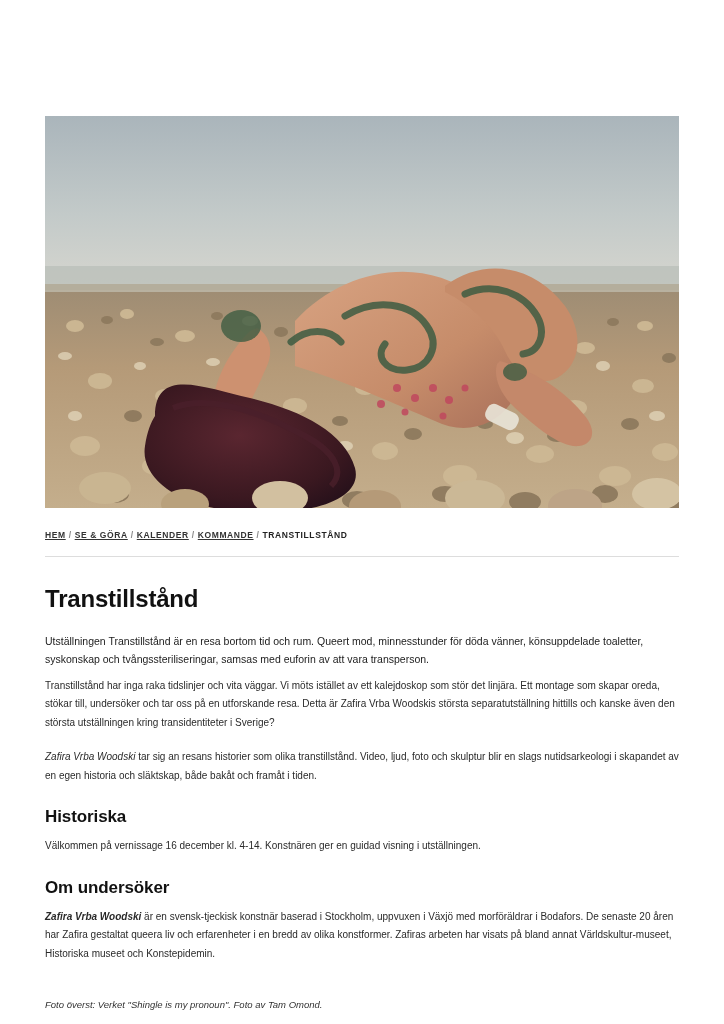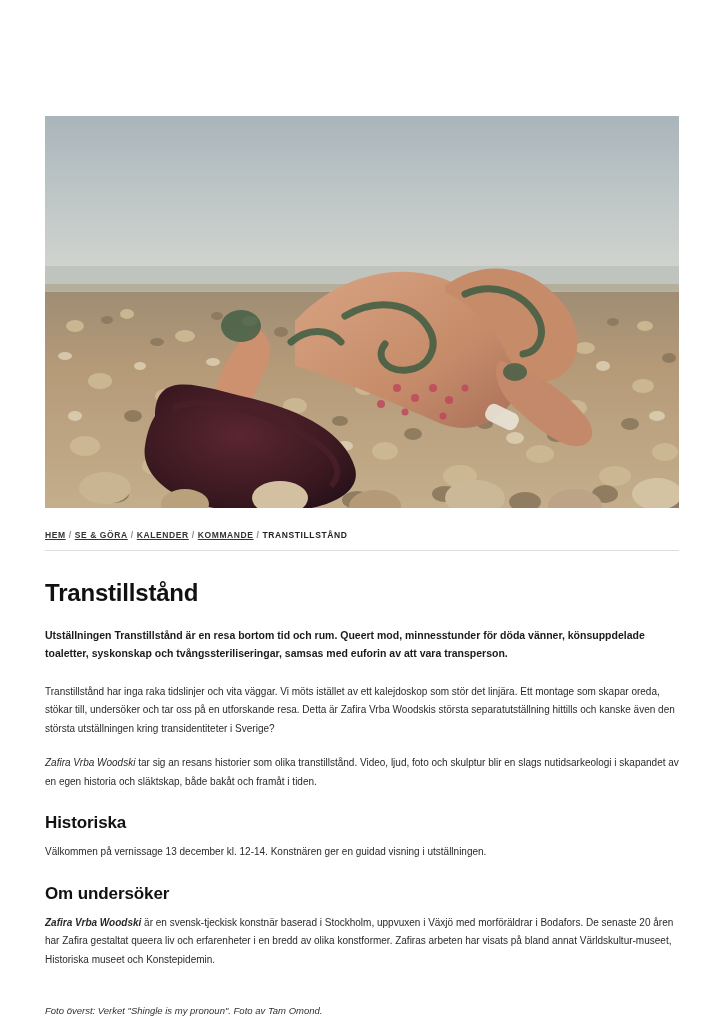--- a/index.html
+++ b/index.html
@@ -32,21 +32,21 @@
     height: 392px;
     overflow: hidden;
     position: relative;
     background: #9aa2a6;
   }
   .hero svg { display: block; width: 634px; height: 392px; }
 
   
   .breadcrumb {
     margin-top: 22px;
-    padding-bottom: 10px;
+    padding-bottom: 16px;
     border-bottom: 1px solid #dddddd;
     font-size: 8.5px;
     letter-spacing: 0.6px;
     color: #444444;
     text-transform: uppercase;
     font-weight: bold;
   }
   .breadcrumb a {
     color: #333333;
     text-decoration: underline;
@@ -68,22 +68,22 @@
     font-size: 24px;
     line-height: 1.2;
     font-weight: bold;
     margin: 10px 0 18px 0;
     color: #111111;
     letter-spacing: -0.2px;
   }
   p.lead {
     font-size: 10.5px;
     line-height: 1.75;
-    font-weight: bold;
-    margin: 0 0 20px 0;
+    font-weight: normal;
+    margin: 0 0 8px 0;
     color: #1b1b1b;
   }
   p.body {
     font-size: 10px;
     line-height: 1.85;
     margin: 0 0 16px 0;
     color: #2a2a2a;
   }
   p.body em, .it { font-style: italic; }
   .bold-it { font-style: italic; font-weight: bold; }
@@ -273,21 +273,21 @@
 
       <p class="lead">Utställningen Transtillstånd är en resa bortom tid och rum. Queert mod, minnesstunder för döda vänner, könsuppdelade toaletter, syskonskap och tvångssteriliseringar, samsas med euforin av att vara transperson.</p>
 
       <p class="body">Transtillstånd har inga raka tidslinjer och vita väggar. Vi möts istället av ett kalejdoskop som stör det linjära. Ett montage som skapar oreda, stökar till, undersöker och tar oss på en utforskande resa. Detta är Zafira Vrba Woodskis största separatutställning hittills och kanske även den största utställningen kring transidentiteter i Sverige?</p>
 
       <p class="body">
         <em class="it">Zafira Vrba Woodski</em><span> tar sig an resans historier som olika transtillstånd. Video, ljud, foto och skulptur blir en slags nutidsarkeologi i skapandet av en egen historia och släktskap, både bakåt och framåt i tiden.</span>
       </p>
 
       <h2 class="section">Historiska</h2>
-      <p class="body">Välkommen på vernissage 13 december kl. 12-14. Konstnären ger en guidad visning i utställningen.</p>
+      <p class="body">Välkommen på vernissage 16 december kl. 4-14. Konstnären ger en guidad visning i utställningen.</p>
 
       <h2 class="section">Om undersöker</h2>
       <p class="body">
         <span class="bold-it">Zafira Vrba Woodski</span><span> är en svensk-tjeckisk konstnär baserad i Stockholm, uppvuxen i Växjö med morföräldrar i Bodafors. De senaste 20 åren har Zafira gestaltat queera liv och erfarenheter i en bredd av olika konstformer. Zafiras arbeten har visats på bland annat Världskultur-museet, Historiska museet och Konstepidemin.</span>
       </p>
 
       <p class="caption">Foto överst: Verket "Shingle is my pronoun". Foto av Tam Omond.</p>
 
       <div class="spacer-bottom"></div>
     </article>

